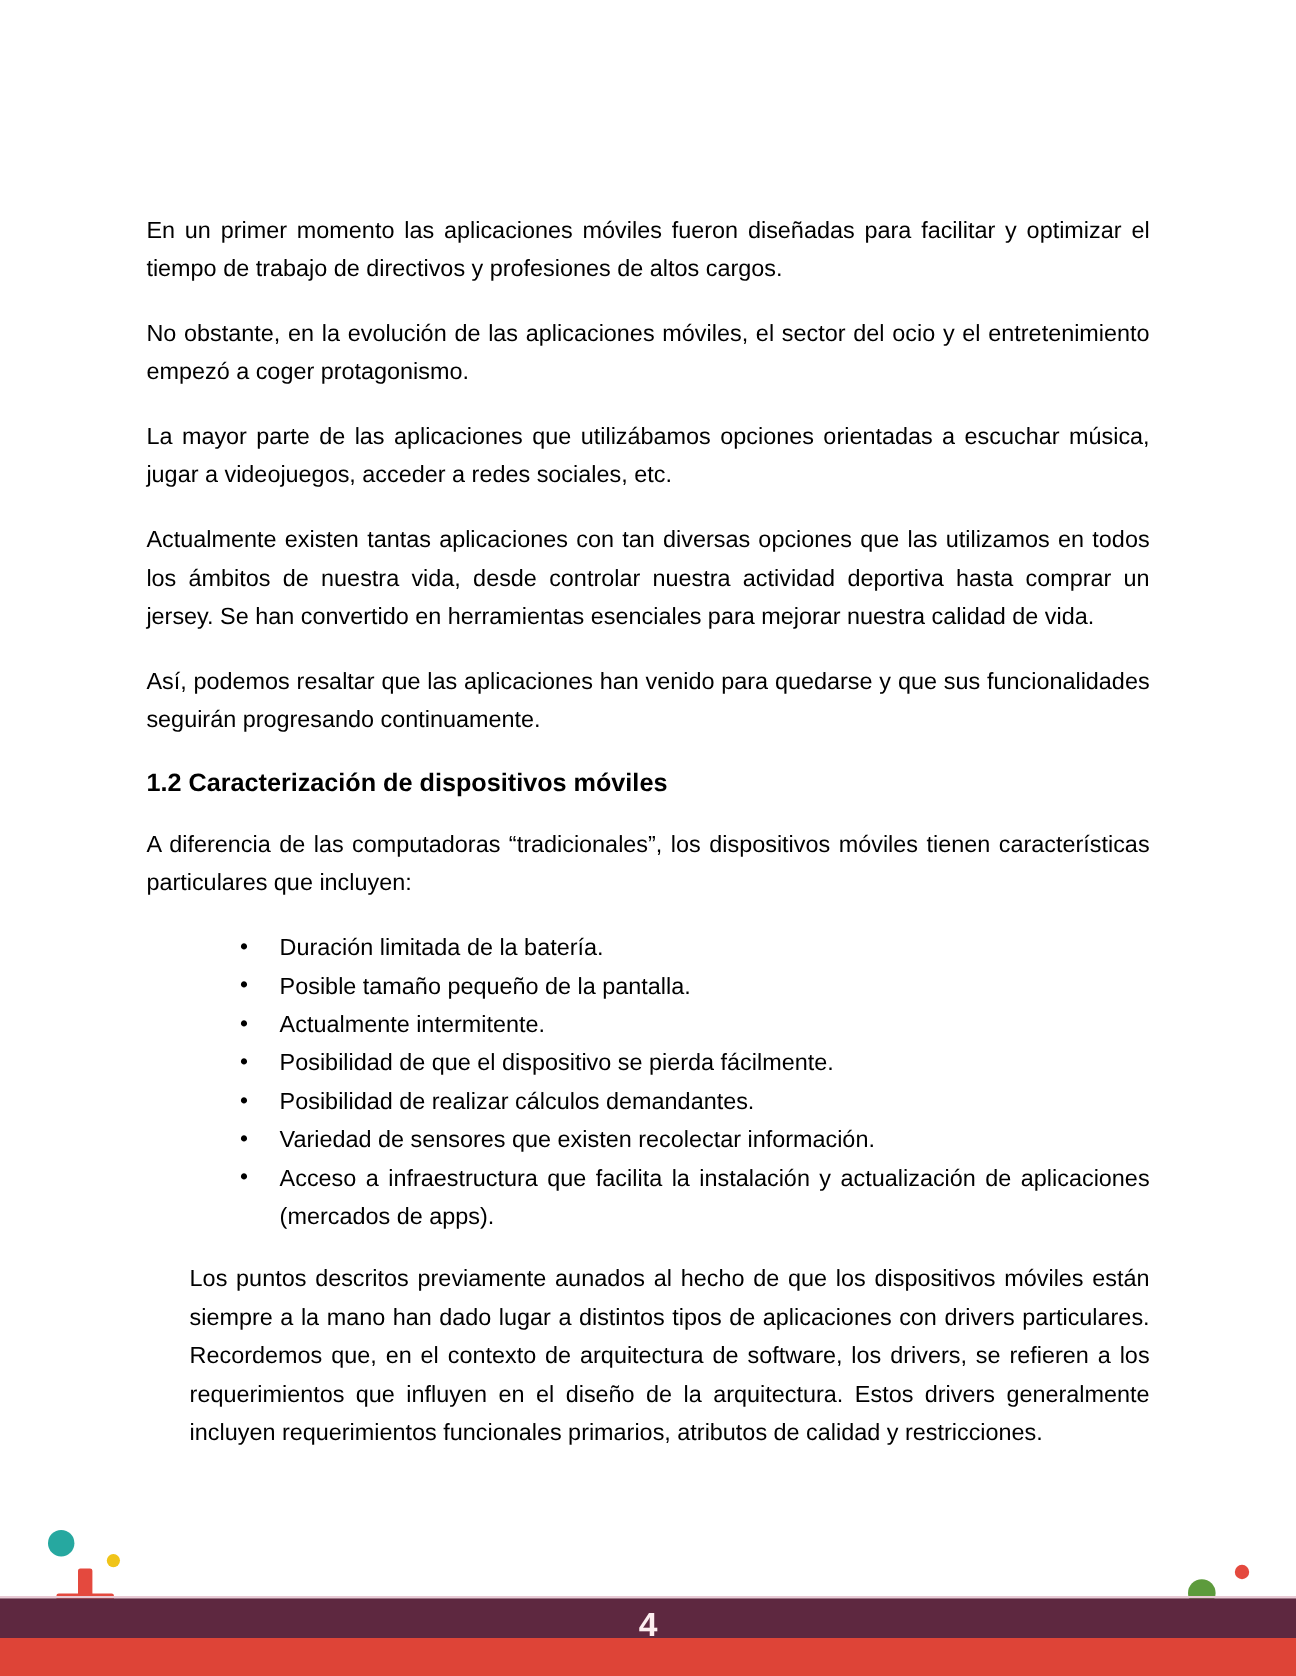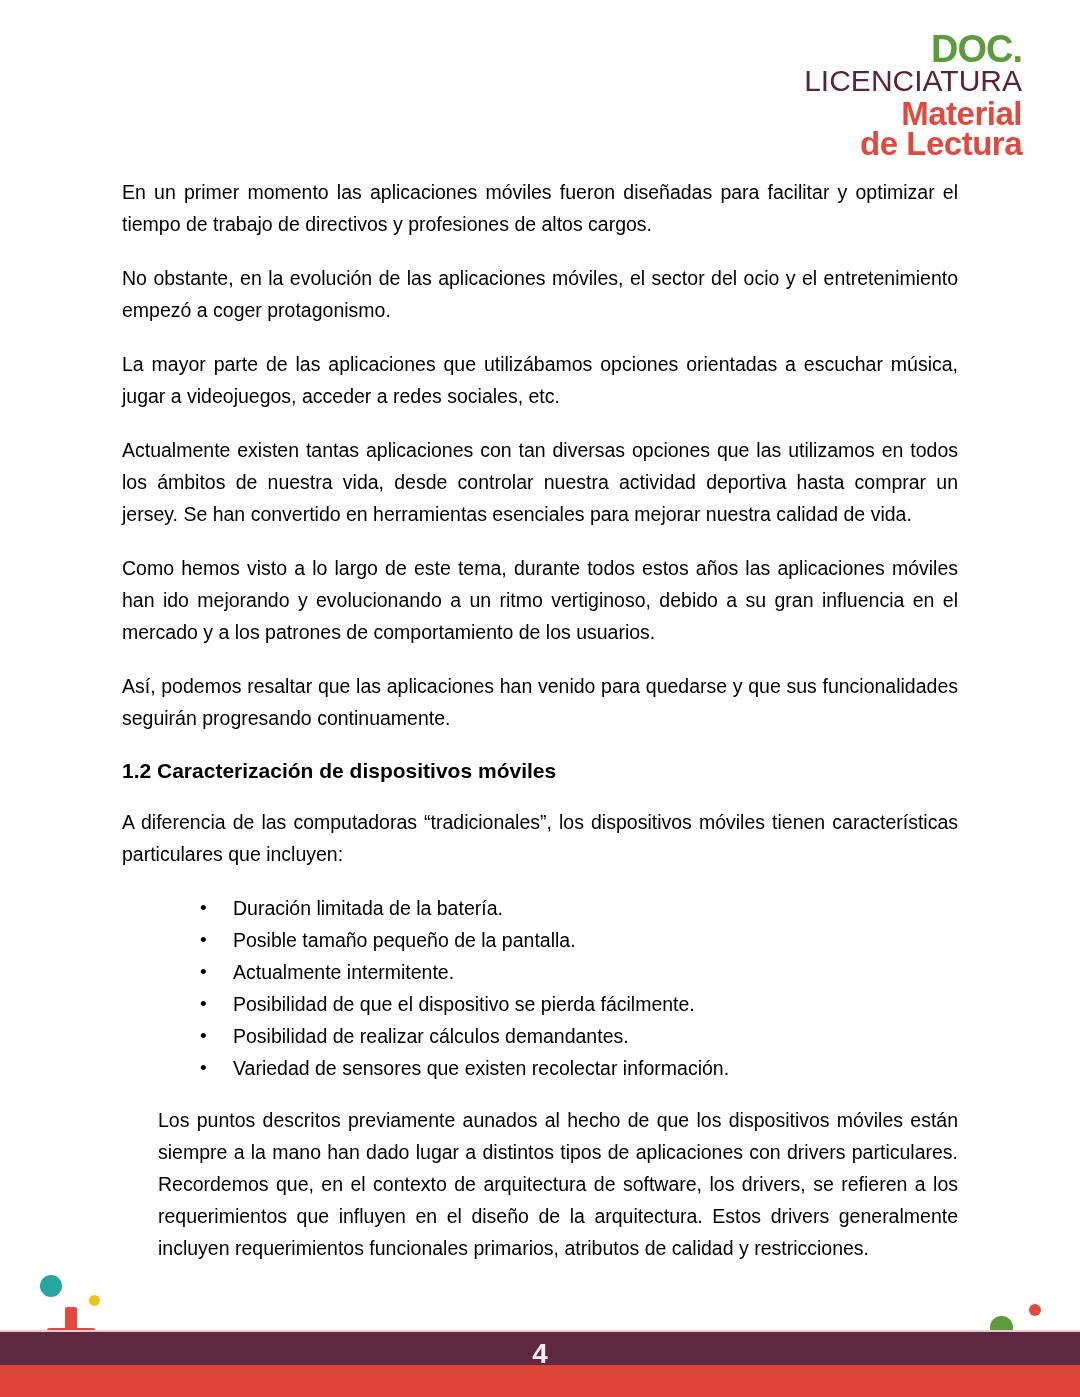--- a/index.html
+++ b/index.html
@@ -232,49 +232,43 @@
     color: #fdeef0;
     z-index: 5;
   }
 </style>
 </head>
 <body>
 
 <div class="page-header">
 
 
-  <div class="logo-doc">
-    <div class="doc-line1">DOC.</div>
-    <div class="doc-line2">LICENCIATURA</div>
-    <div class="doc-line3">Material</div>
-    <div class="doc-line4">de Lectura</div>
-  </div>
 
 </div>
 
 <div class="content">
 
   <p class="para">En un primer momento las aplicaciones móviles fueron diseñadas para facilitar y optimizar el tiempo de trabajo de directivos y profesiones de altos cargos.</p>
   <p class="para">No obstante, en la evolución de las aplicaciones móviles, el sector del ocio y el entretenimiento empezó a coger protagonismo.</p>
   <p class="para">La mayor parte de las aplicaciones que utilizábamos opciones orientadas a escuchar música, jugar a videojuegos, acceder a redes sociales, etc.</p>
   <p class="para">Actualmente existen tantas aplicaciones con tan diversas opciones que las utilizamos en todos los ámbitos de nuestra vida, desde controlar nuestra actividad deportiva hasta comprar un jersey. Se han convertido en herramientas esenciales para mejorar nuestra calidad de vida.</p>
-  <p class="para">Como hemos visto a lo largo de este tema, durante todos estos años las aplicaciones móviles han ido mejorando y evolucionando a un ritmo vertiginoso, debido a su gran influencia en el mercado y a los patrones de comportamiento de los usuarios.</p>
   <p class="para">Así, podemos resaltar que las aplicaciones han venido para quedarse y que sus funcionalidades seguirán progresando continuamente.</p>
 
   <h2 class="section-heading">1.2 Caracterización de dispositivos móviles</h2>
 
   <p class="para">A diferencia de las computadoras “tradicionales”, los dispositivos móviles tienen características particulares que incluyen:</p>
 
   <ul class="bullets">
     <li>Duración limitada de la batería.</li>
     <li>Posible tamaño pequeño de la pantalla.</li>
     <li>Actualmente intermitente.</li>
     <li>Posibilidad de que el dispositivo se pierda fácilmente.</li>
     <li>Posibilidad de realizar cálculos demandantes.</li>
     <li>Variedad de sensores que existen recolectar información.</li>
+    <li>Acceso a infraestructura que facilita la instalación y actualización de aplicaciones (mercados de apps).</li>
   </ul>
 
   <p class="para">Los puntos descritos previamente aunados al hecho de que los dispositivos móviles están siempre a la mano han dado lugar a distintos tipos de aplicaciones con drivers particulares. Recordemos que, en el contexto de arquitectura de software, los drivers, se refieren a los requerimientos que influyen en el diseño de la arquitectura. Estos drivers generalmente incluyen requerimientos funcionales primarios, atributos de calidad y restricciones.</p>
 
 </div>
 
 <div class="deco circle deco-teal-circle"></div>
 <div class="deco circle deco-yellow-dot"></div>
 <div class="deco deco-red-plus">
   <div class="bar-h"></div>

